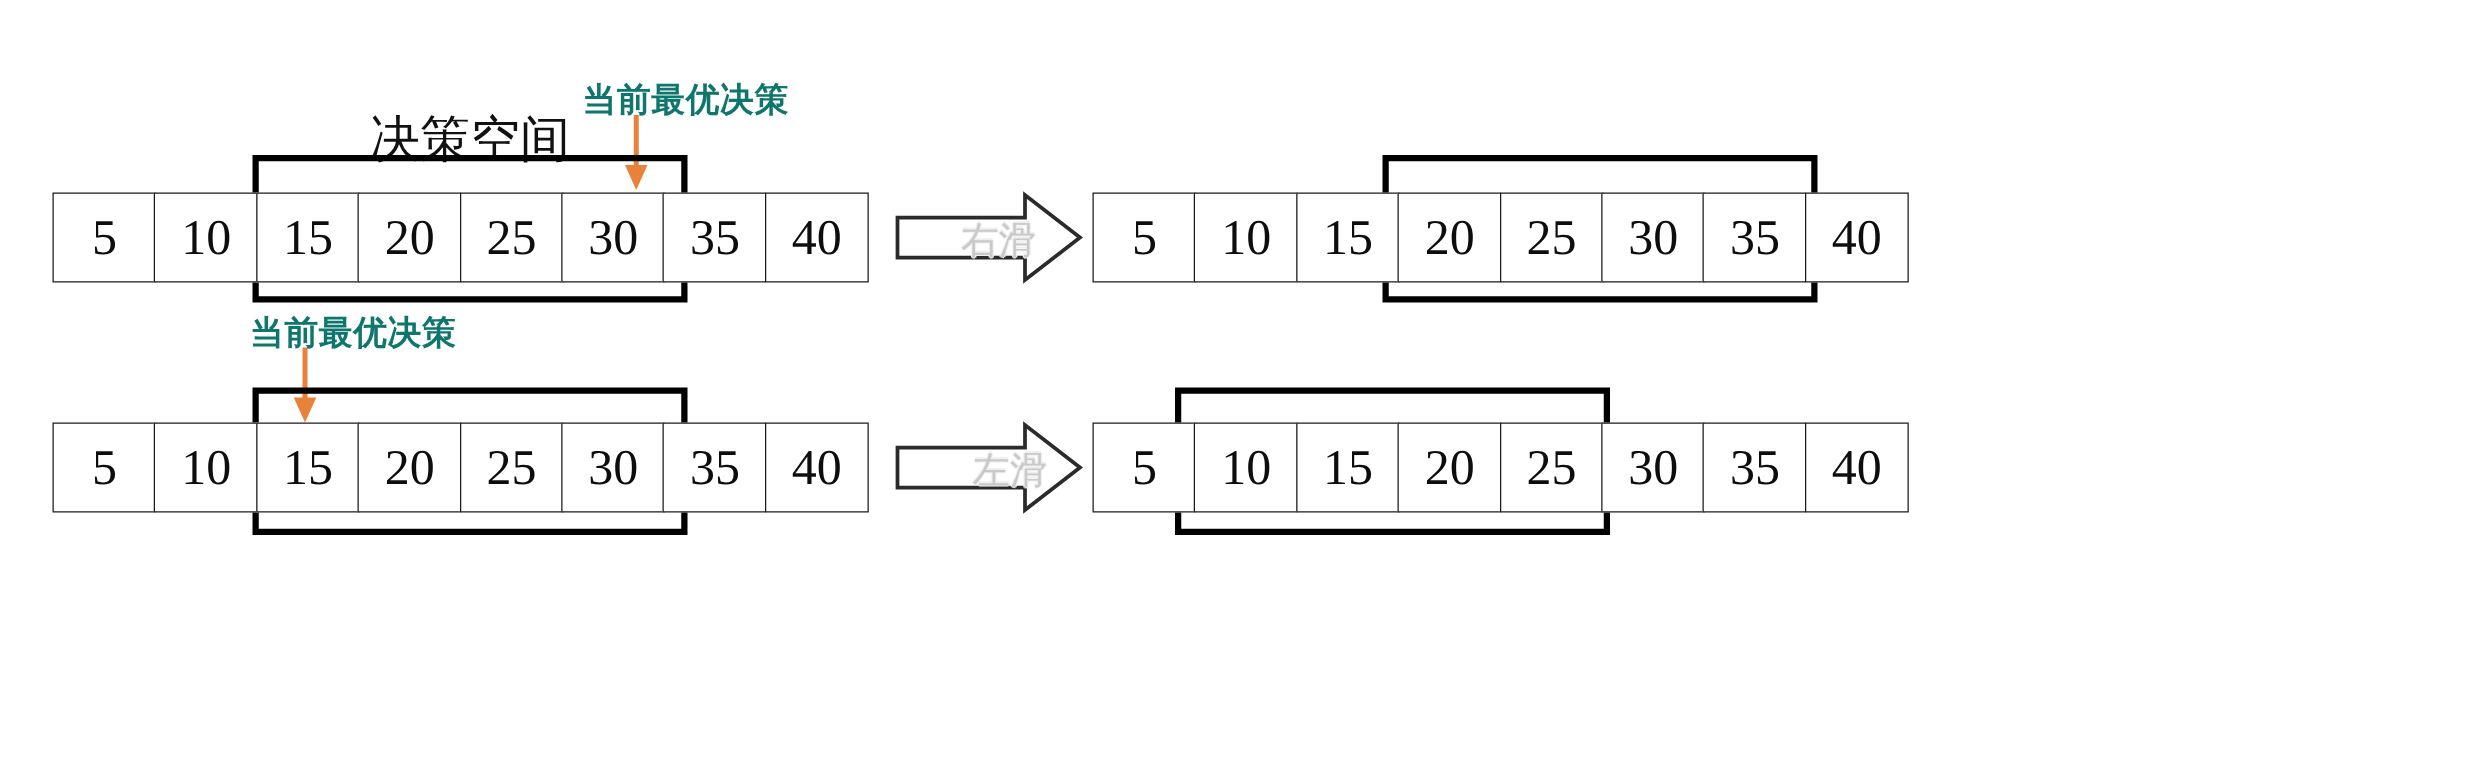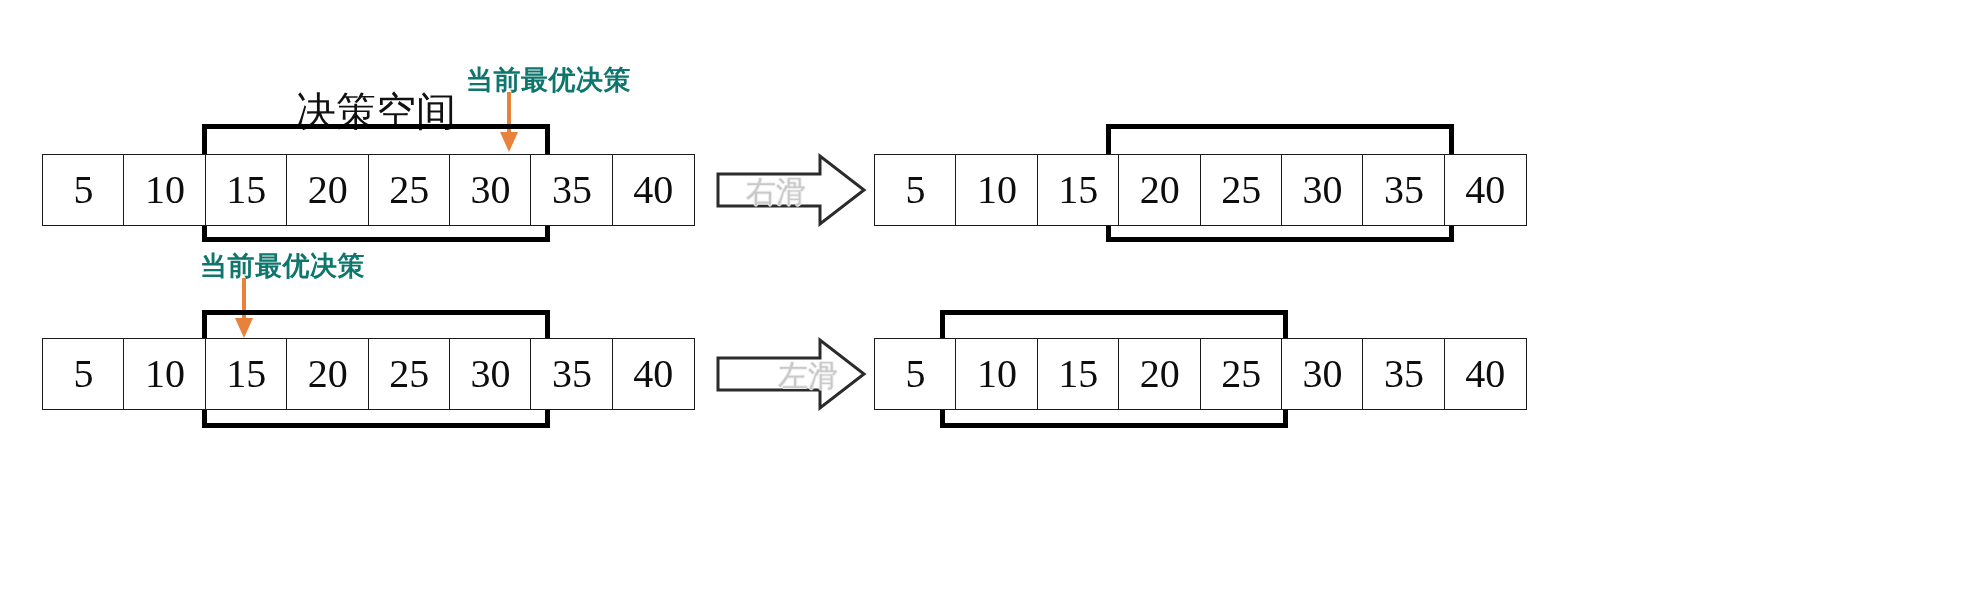--- a/index.html
+++ b/index.html
@@ -116,21 +116,21 @@
     <div class="cell">20</div>
     <div class="cell">25</div>
     <div class="cell">30</div>
     <div class="cell">35</div>
     <div class="cell">40</div>
   </div>
 
   <svg class="block-arrow" style="left:716px; top:152px;" width="150" height="76" viewBox="0 0 150 76">
     <polygon points="2,22 104,22 104,4 148,38 104,72 104,54 2,54" fill="#ffffff" stroke="#2b2b2b" stroke-width="3" stroke-linejoin="miter"></polygon>
   </svg>
-  <div class="block-arrow-label" style="left:746px; top:172px;">右滑</div>
+  <div class="block-arrow-label" style="left:769px; top:172px;">右滑</div>
 
   <div class="window-box" style="left:1106px; top:124px; width:348px; height:118px;"></div>
 
   <div class="array" style="left:874px; top:154px;">
     <div class="cell">5</div>
     <div class="cell">10</div>
     <div class="cell">15</div>
     <div class="cell">20</div>
     <div class="cell">25</div>
     <div class="cell">30</div>

